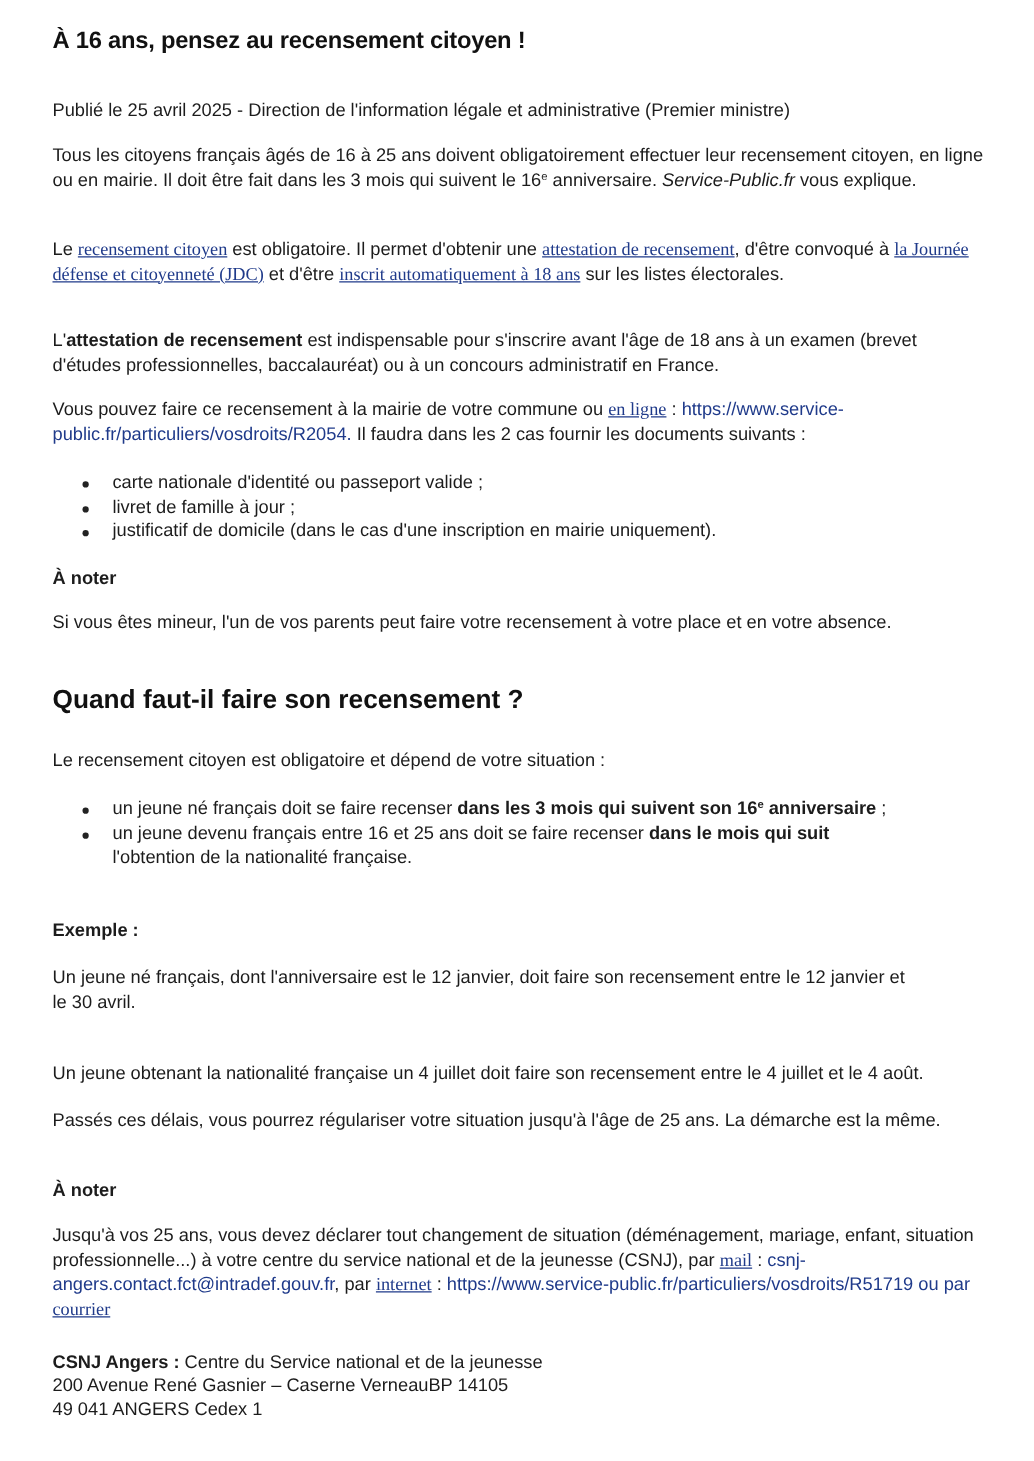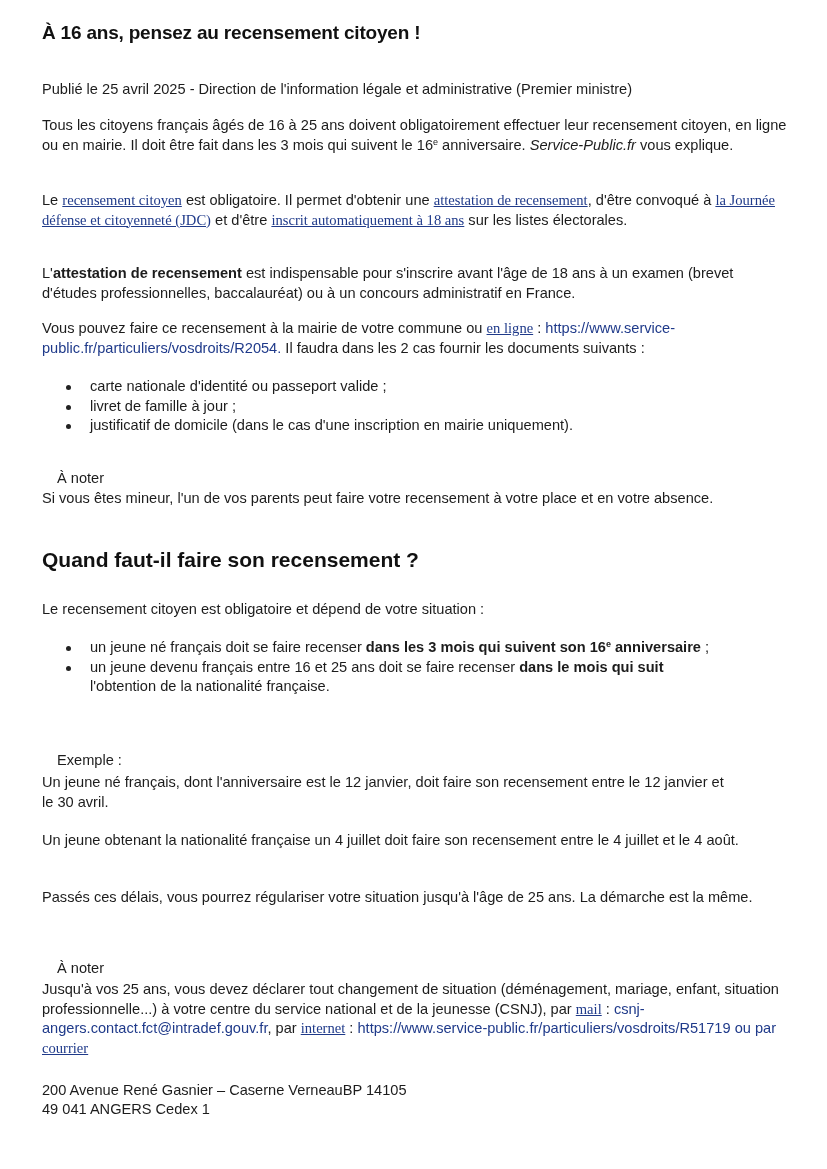--- a/index.html
+++ b/index.html
@@ -13,21 +13,21 @@
     font-size: 19px; font-weight: bold; color: #111; letter-spacing: -0.2px;
   }
   h2 {
     position: absolute; left: 0; margin: 0;
     font-size: 21px; font-weight: bold; color: #111;
   }
   .p {
     position: absolute; left: 0; width: 745px; margin: 0;
     font-size: 14.6px; line-height: 19.5px; color: #1c1c1c;
   }
-  .h3 { position: absolute; left: 0; margin: 15px; font-size: 14.6px; font-weight: normal; color: #1c1c1c; }
+  .h3 { position: absolute; left: 0; margin: 0; font-size: 14.6px; font-weight: bold; color: #1c1c1c; }
   a, .link { color: #1f3a8a; text-decoration: underline; font-family: Liberation Serif, serif; }
   .url { color: #1f3a8a; }
   b { font-weight: bold; }
   i { font-style: italic; }
   ul.list { position: absolute; left: 0; margin: 0; padding: 0; list-style: none; width: 745px; }
   ul.list li {
     position: relative; padding-left: 48px; font-size: 14.6px; line-height: 19.5px; color: #1c1c1c;
   }
   ul.list li .bullet {
     position: absolute; left: 24px; top: 8px; width: 5px; height: 5px; border-radius: 50%; background: #222;
@@ -65,23 +65,24 @@
 
   <p class="p" style="top:600px">Le recensement citoyen est obligatoire et dépend de votre situation :</p>
 
   <ul class="list" style="top:638px">
     <li><span class="bullet"></span><span>un jeune né français doit se faire recenser </span><b>dans les 3 mois qui suivent son 16</b><b><sup>e</sup></b><b> anniversaire</b><span> ;</span></li>
     <li style="width:640px"><span class="bullet"></span><span>un jeune devenu français entre 16 et 25 ans doit se faire recenser </span><b>dans le mois qui suit</b><span> l'obtention de la nationalité française.</span></li>
   </ul>
 
   <p class="h3" style="top:737px">Exemple :</p>
   <p class="p" style="top:773px; width:690px">Un jeune né français, dont l'anniversaire est le 12 janvier, doit faire son recensement entre le 12 janvier et le 30 avril.</p>
-  <p class="p" style="top:831px">Un jeune obtenant la nationalité française un 4 juillet doit faire son recensement entre le 4 juillet et le 4 août.</p>
+  <p class="p" style="top:850px">Un jeune obtenant la nationalité française un 4 juillet doit faire son recensement entre le 4 juillet et le 4 août.</p>
   <p class="p" style="top:888px">Passés ces délais, vous pourrez régulariser votre situation jusqu'à l'âge de 25 ans. La démarche est la même.</p>
 
   <p class="h3" style="top:945px">À noter</p>
   <p class="p" style="top:980px"><span>Jusqu'à vos 25 ans, vous devez déclarer tout changement de situation (déménagement, mariage, enfant, situation professionnelle...) à votre centre du service national et de la jeunesse (CSNJ), par </span><a>mail</a><span> : </span><span class="url">csnj-angers.contact.fct@intradef.gouv.fr</span><span>, par </span><a>internet</a><span> : </span><span class="url">https://www.service-public.fr/particuliers/vosdroits/R51719</span><span class="url"> ou par </span><a>courrier</a></p>
 
   <div class="footer">
+    <div><b>CSNJ Angers :</b><span> Centre du Service national et de la jeunesse</span></div>
     <div>200 Avenue René Gasnier – Caserne VerneauBP 14105</div>
     <div>49 041 ANGERS Cedex 1</div>
   </div>
 </div>
 
 </body></html>

